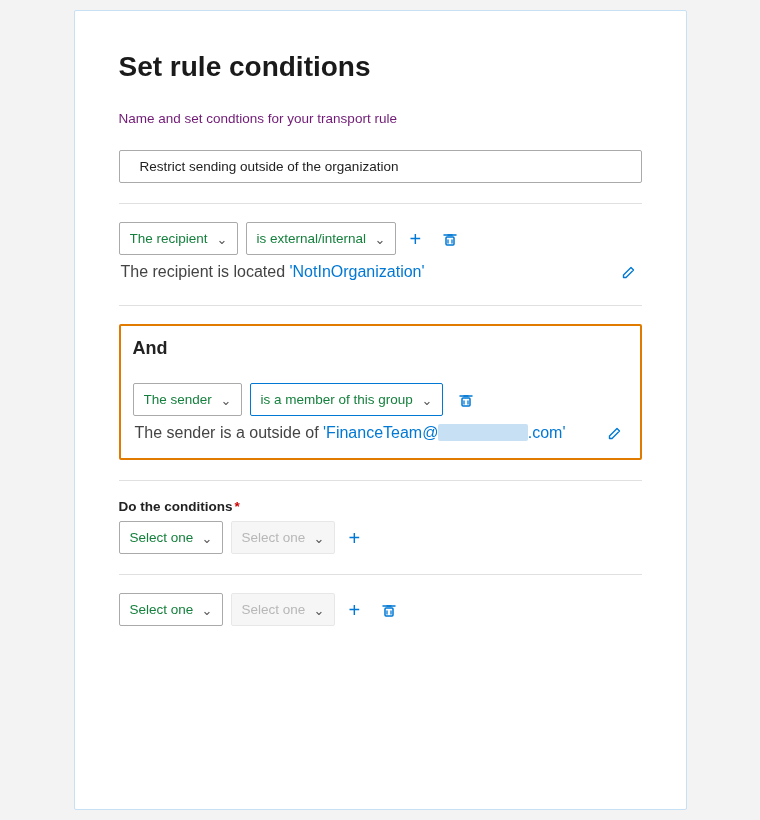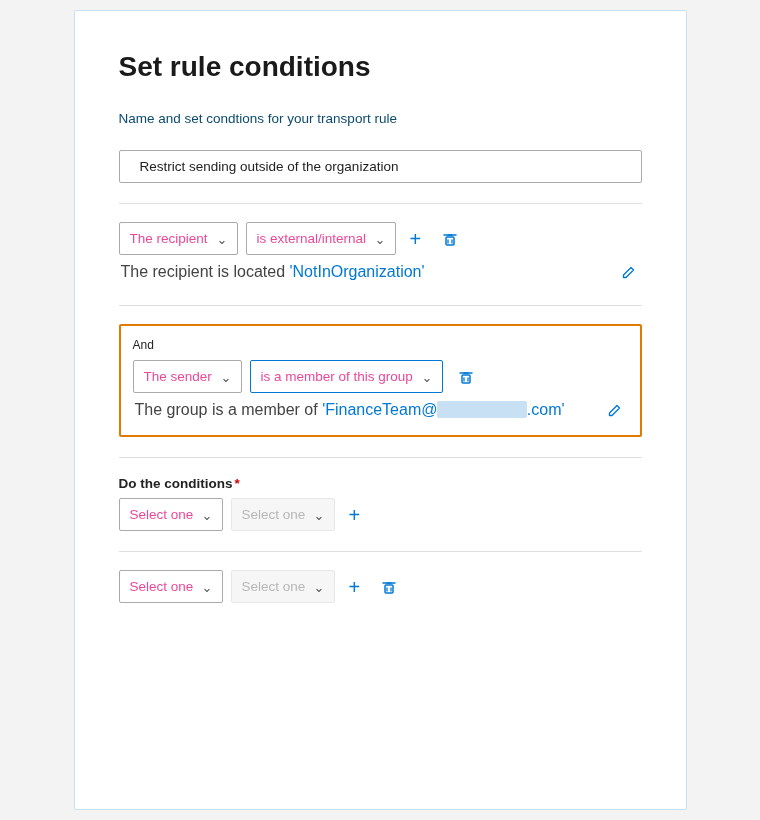--- a/index.html
+++ b/index.html
@@ -20,21 +20,21 @@
       padding: 40px 44px 40px 44px;
     }
     .page-title {
       font-size: 28px;
       font-weight: 700;
       color: #1a1a1a;
       margin-bottom: 28px;
     }
     .subtitle {
       font-size: 13.5px;
-      color: #0c4a6e;
+      color: #701a75;
       margin-bottom: 24px;
     }
     .field-label {
       font-size: 13.5px;
       font-weight: 600;
       color: #222;
       margin-bottom: 7px;
     }
     .required {
       color: #c00;
@@ -54,21 +54,21 @@
       display: flex;
       align-items: center;
       gap: 8px;
       margin-bottom: 6px;
     }
     .select-box {
       border: 1px solid #aaa;
       border-radius: 2px;
       padding: 8px 10px;
       font-size: 13.5px;
-      color: #ec4899;
+      color: #15803d;
       background: #fff;
       appearance: none;
       -webkit-appearance: none;
       cursor: pointer;
       outline: none;
       position: relative;
     }
     .select-wrapper {
       position: relative;
       display: inline-block;
@@ -112,24 +112,24 @@
       border-top: 1px solid #e0e0e0;
       margin: 18px 0;
     }
     .and-box {
       border: 2px solid #e07b00;
       border-radius: 2px;
       padding: 12px 12px 12px 12px;
       margin-bottom: 20px;
     }
     .and-label {
-      font-size: 12px;
-      font-weight: 400;
+      font-size: 18px;
+      font-weight: 700;
       color: #222;
-      margin-bottom: 8px;
+      margin-bottom: 24px;
     }
     .select-blue {
       border: 1.5px solid #0078d4;
     }
     .select-disabled {
       background: #f3f3f3;
       color: #999;
       border-color: #ddd;
     }
     .plus-icon { color: #0078d4; font-size: 20px; font-weight: 400; line-height: 1; }
@@ -208,21 +208,21 @@
           <rect x="5" y="7" width="8" height="8" rx="1" stroke="#0078d4" stroke-width="1.5" fill="none"></rect>
           <line x1="7" y1="5" x2="11" y2="5" stroke="#0078d4" stroke-width="1.5" stroke-linecap="round"></line>
           <line x1="3" y1="5" x2="15" y2="5" stroke="#0078d4" stroke-width="1.5" stroke-linecap="round"></line>
           <line x1="7" y1="10" x2="7" y2="13" stroke="#0078d4" stroke-width="1.3" stroke-linecap="round"></line>
           <line x1="11" y1="10" x2="11" y2="13" stroke="#0078d4" stroke-width="1.3" stroke-linecap="round"></line>
         </svg>
       </button>
     </div>
     <div style="display:flex; align-items:center; justify-content:space-between;">
       <span class="sub-note">
-        <span>The group is a member of </span><span class="link">'FinanceTeam@<span style="background:#c7e0f4; border-radius:2px; padding:0 18px;">&nbsp;&nbsp;&nbsp;&nbsp;&nbsp;&nbsp;&nbsp;&nbsp;&nbsp;&nbsp;&nbsp;&nbsp;</span>.com'</span>
+        <span>The sender is a outside of </span><span class="link">'FinanceTeam@<span style="background:#c7e0f4; border-radius:2px; padding:0 18px;">&nbsp;&nbsp;&nbsp;&nbsp;&nbsp;&nbsp;&nbsp;&nbsp;&nbsp;&nbsp;&nbsp;&nbsp;</span>.com'</span>
       </span>
       <button class="icon-btn" title="Edit">
         <svg width="16" height="16" viewBox="0 0 16 16" fill="none">
           <path d="M11 2.5l2.5 2.5-7.5 7.5H3.5v-2.5L11 2.5z" stroke="#0078d4" stroke-width="1.4" fill="none" stroke-linejoin="round"></path>
         </svg>
       </button>
     </div>
   </div>
 
   <hr class="divider">

